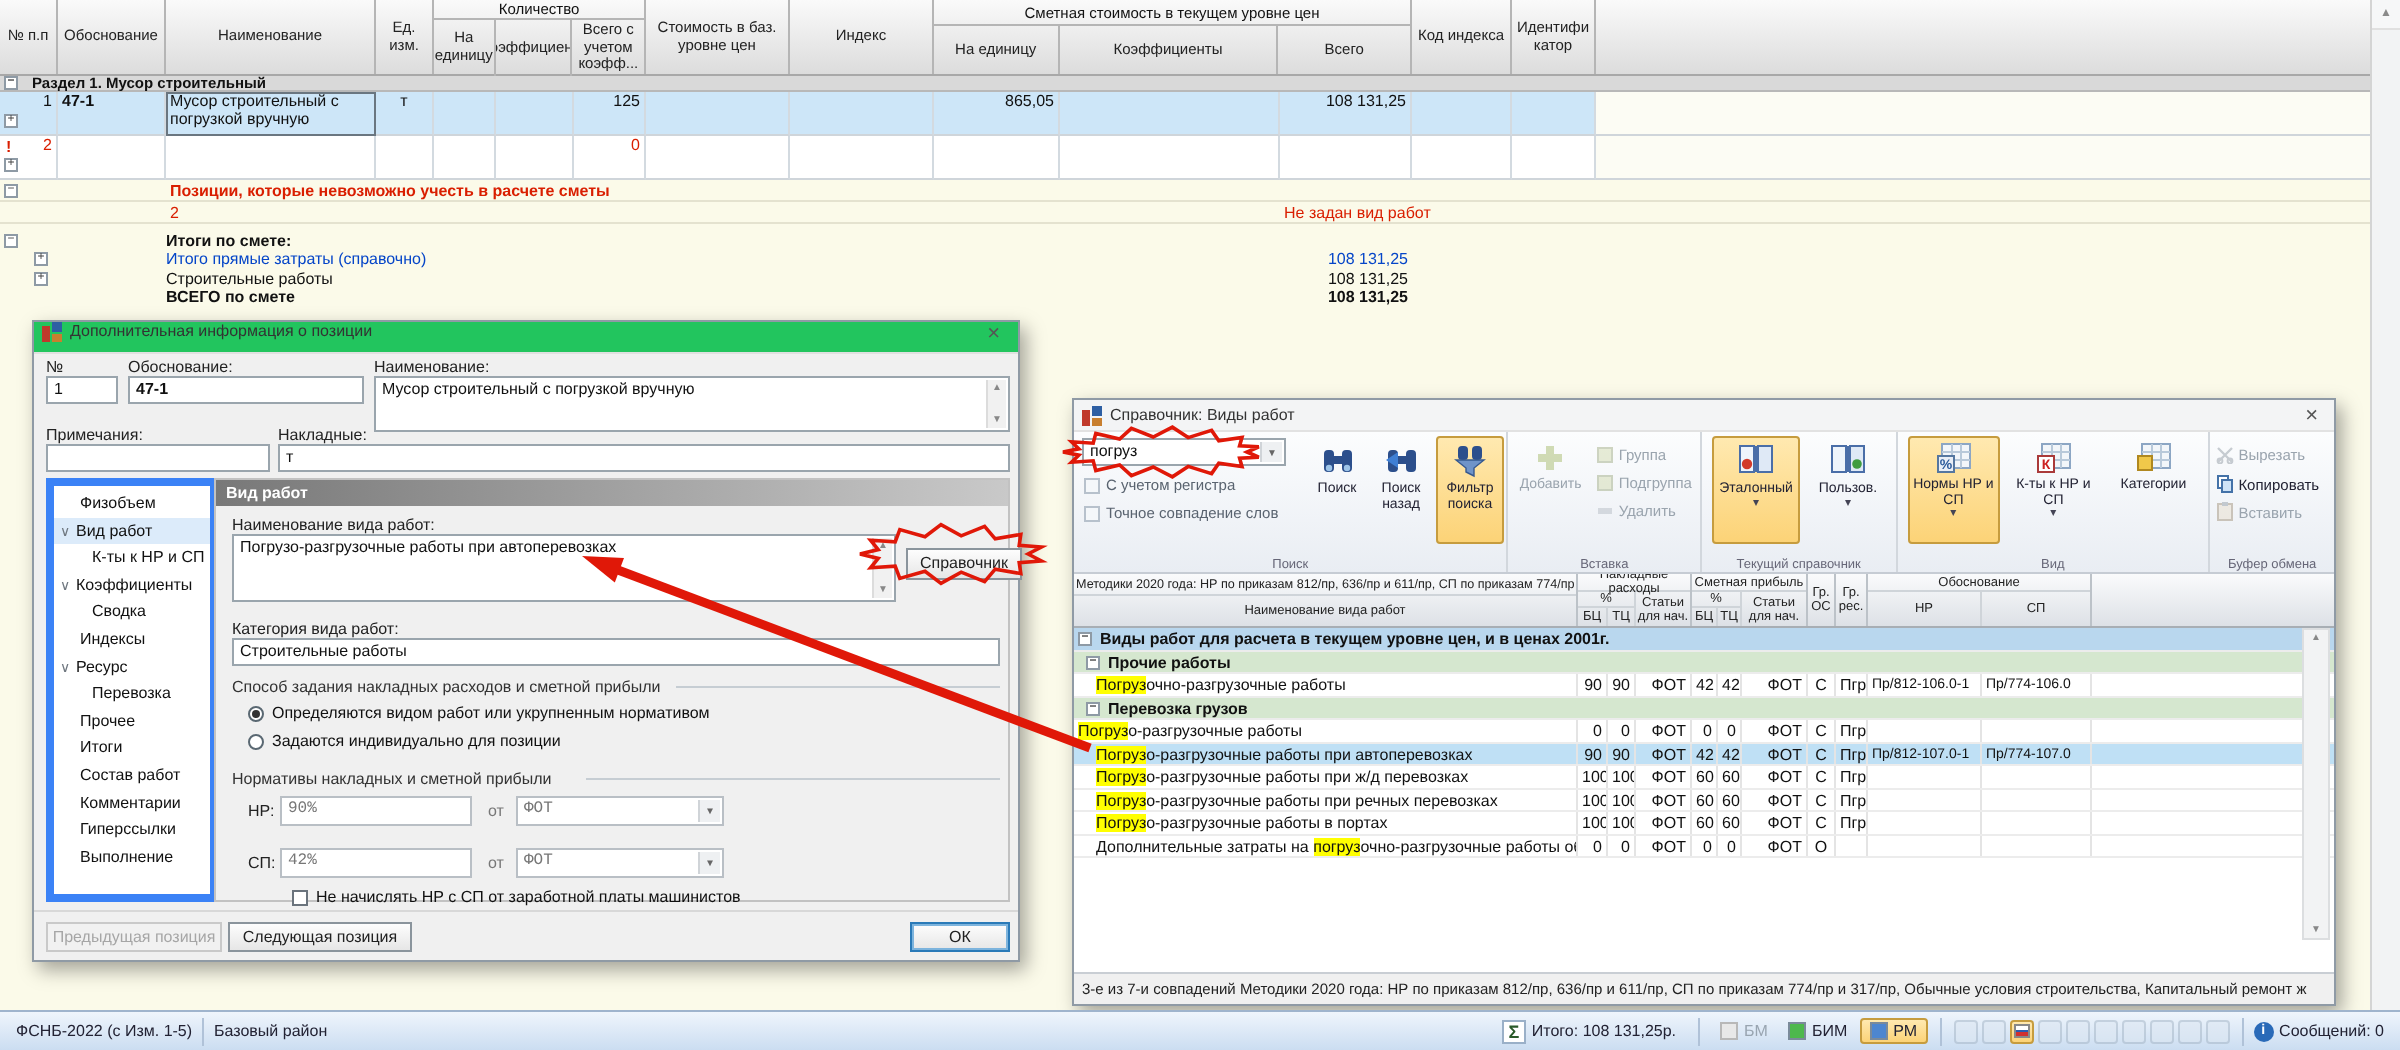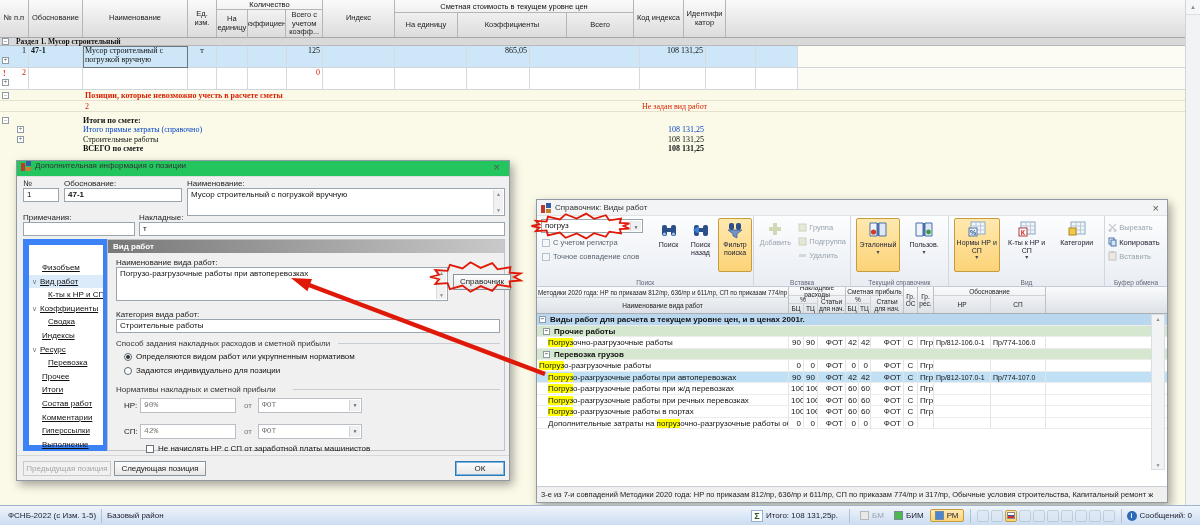--- a/index.html
+++ b/index.html
@@ -10,21 +10,21 @@
   
   #main-grid { left:0; top:0; width:1185px; height:505px; background:#fbfae9; }
   .gh-wrap { display:flex; height:38px; background:linear-gradient(#fafafa,#dcdcdc); border-bottom:1px solid #a8a8a8; }
   .gh { border-right:1px solid #b5b5b5; display:flex; align-items:center; justify-content:center; text-align:center; font-size:7.5px; color:#222; line-height:8.5px; overflow:hidden; padding:1px; }
   .ghgrp { border-right:1px solid #b5b5b5; display:flex; flex-direction:column; }
   .ghgrp .top { height:13px; border-bottom:1px solid #b5b5b5; display:flex;align-items:center;justify-content:center; font-size:7.5px; }
   .ghgrp .sub { flex:1; display:flex; }
   .ghgrp .sub .gh:last-child { border-right:none; }
   .cw1{width:29px}.cw2{width:54px}.cw3{width:105px}.cw4{width:29px}.cw5{width:31px}.cw6{width:39px}.cw7{width:36px}.cw8{width:72px}.cw9{width:72px}.cw10{width:63px}.cw11{width:110px}.cw12{width:66px}.cw13{width:50px}.cw14{width:42px}
   .gfill { flex:1; border-right:none!important; }
-  .grow { display:flex; position:relative;font-family:Liberation Serif, serif; }
+  .grow { display:flex; position:relative; }
   .gc { border-right:1px solid #d3dae0; border-bottom:1px solid #cfd5da; overflow:hidden; font-size:8px; padding:0 2px; line-height:10px; }
   .num-r { text-align:right; }
   .sec-row { height:8px; background:#d9d9d9; border-bottom:1px solid #b8b8b8; font-weight:bold; font-size:7.5px; line-height:8px; }
   .row-blue { background:#cde6f8; }
   .row-white { background:#fff; }
   .row-yellow { background:#fbfae9; }
   .red { color:#d91e00; }
   .blue { color:#0545c8; }
   .bold { font-weight:bold; }
   .plusbox { position:absolute; width:7px; height:7px; border:1px solid #8e9aa5; background:#fff; font-size:6px; line-height:5px; text-align:center; color:#444; }
@@ -33,21 +33,21 @@
   #grid-scrollbar .arr { height:15px; text-align:center; font-size:6px; color:#8a8a8a; line-height:15px; background:#f6f7f8; border-bottom:1px solid #e0e0e0; }
 
   
   #dialog { left:16px; top:160px; width:494px; height:321px; background:#f0f0f0; border:1px solid #8f9aa5; box-shadow:3px 4px 9px rgba(0,0,0,.35); z-index:10; }
   .dlg-title { height:16px; background:#22c55e; border-bottom:1px solid #e0e0e0; display:flex; align-items:flex-start; padding:0 4px; font-size:8px; color:#333; }
   .dlg-title .x { margin-left:auto; font-size:11px; color:#555; padding:0 5px; cursor:default; }
   .lbl { position:absolute; font-size:8px; color:#222; }
   .tb { position:absolute; background:#fff; border:1px solid #9aa5ad; font-size:8px; padding:1px 3px; overflow:hidden; }
   .tb.gray { color:#777; border-color:#b9bfc5;font-family:Liberation Mono, monospace; }
   .scrollcol { position:absolute; right:1px; top:1px; bottom:1px; width:10px; background:#f1f1f1; border-left:1px solid #dcdcdc; font-size:5px; color:#888; text-align:center; display:flex; flex-direction:column; justify-content:space-between; padding:1px 0; }
-  #dlg-nav { left:6px; top:78px; width:86px; height:212px; background:#fff; border:6px solid #3b82f6; padding-top:16px;text-decoration:underline; }
+  #dlg-nav { left:6px; top:78px; width:86px; height:212px; background:#fff; border:4px solid #3b82f6; padding-top:2px; }
   .nav-item { height:13.6px; line-height:13.6px; font-size:8px; white-space:nowrap; overflow:hidden; padding-left:13px; }
   .nav-item.grp { padding-left:3px; }
   .nav-item.child { padding-left:19px; }
   .nav-item.sel { background:#dcebfa; }
   .chev { color:#707880; font-size:7px; display:inline-block; width:8px; }
   #dlg-panel { left:90px; top:78px; width:398px; height:212px; background:#f0f0f0; border:1px solid #c2c2c2; }
   .panel-hd { height:13px; background:linear-gradient(90deg,#787878,#c9c9c9); color:#fff; font-weight:bold; font-size:8px; line-height:13px; padding-left:5px; }
   .grpline { position:absolute; height:1px; background:#c6cdd3; }
   .radio { position:absolute; display:flex; align-items:center; font-size:8px; }
   .radio .ring { width:8px; height:8px; border:1px solid #5a6872; border-radius:50%; margin-right:4px; background:#fff; display:inline-flex; align-items:center; justify-content:center; }
@@ -118,20 +118,21 @@
     <div class="gh cw3">Наименование</div>
     <div class="gh cw4">Ед. изм.</div>
     <div class="ghgrp" style="width:106px">
       <div class="top">Количество</div>
       <div class="sub">
         <div class="gh cw5">На единицу</div>
         <div class="gh cw6">Коэффициен...</div>
         <div class="gh cw7">Всего с учетом коэфф...</div>
       </div>
     </div>
+    <div class="gh cw8">Стоимость в баз. уровне цен</div>
     <div class="gh cw9">Индекс</div>
     <div class="ghgrp" style="width:239px">
       <div class="top">Сметная стоимость в текущем уровне цен</div>
       <div class="sub">
         <div class="gh cw10">На единицу</div>
         <div class="gh cw11">Коэффициенты</div>
         <div class="gh cw12">Всего</div>
       </div>
     </div>
     <div class="gh cw13">Код индекса</div>

